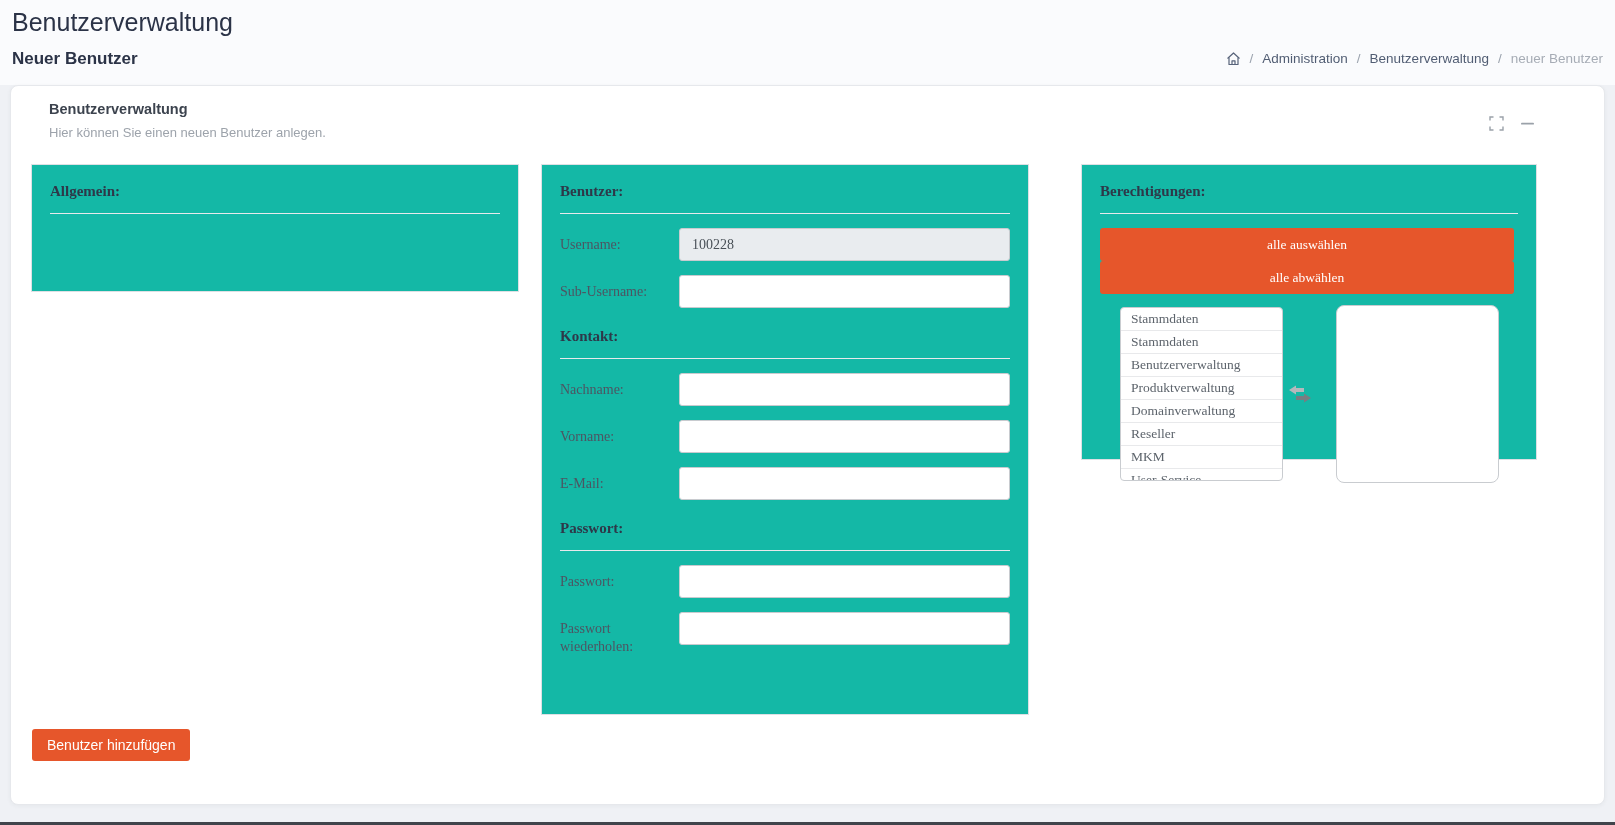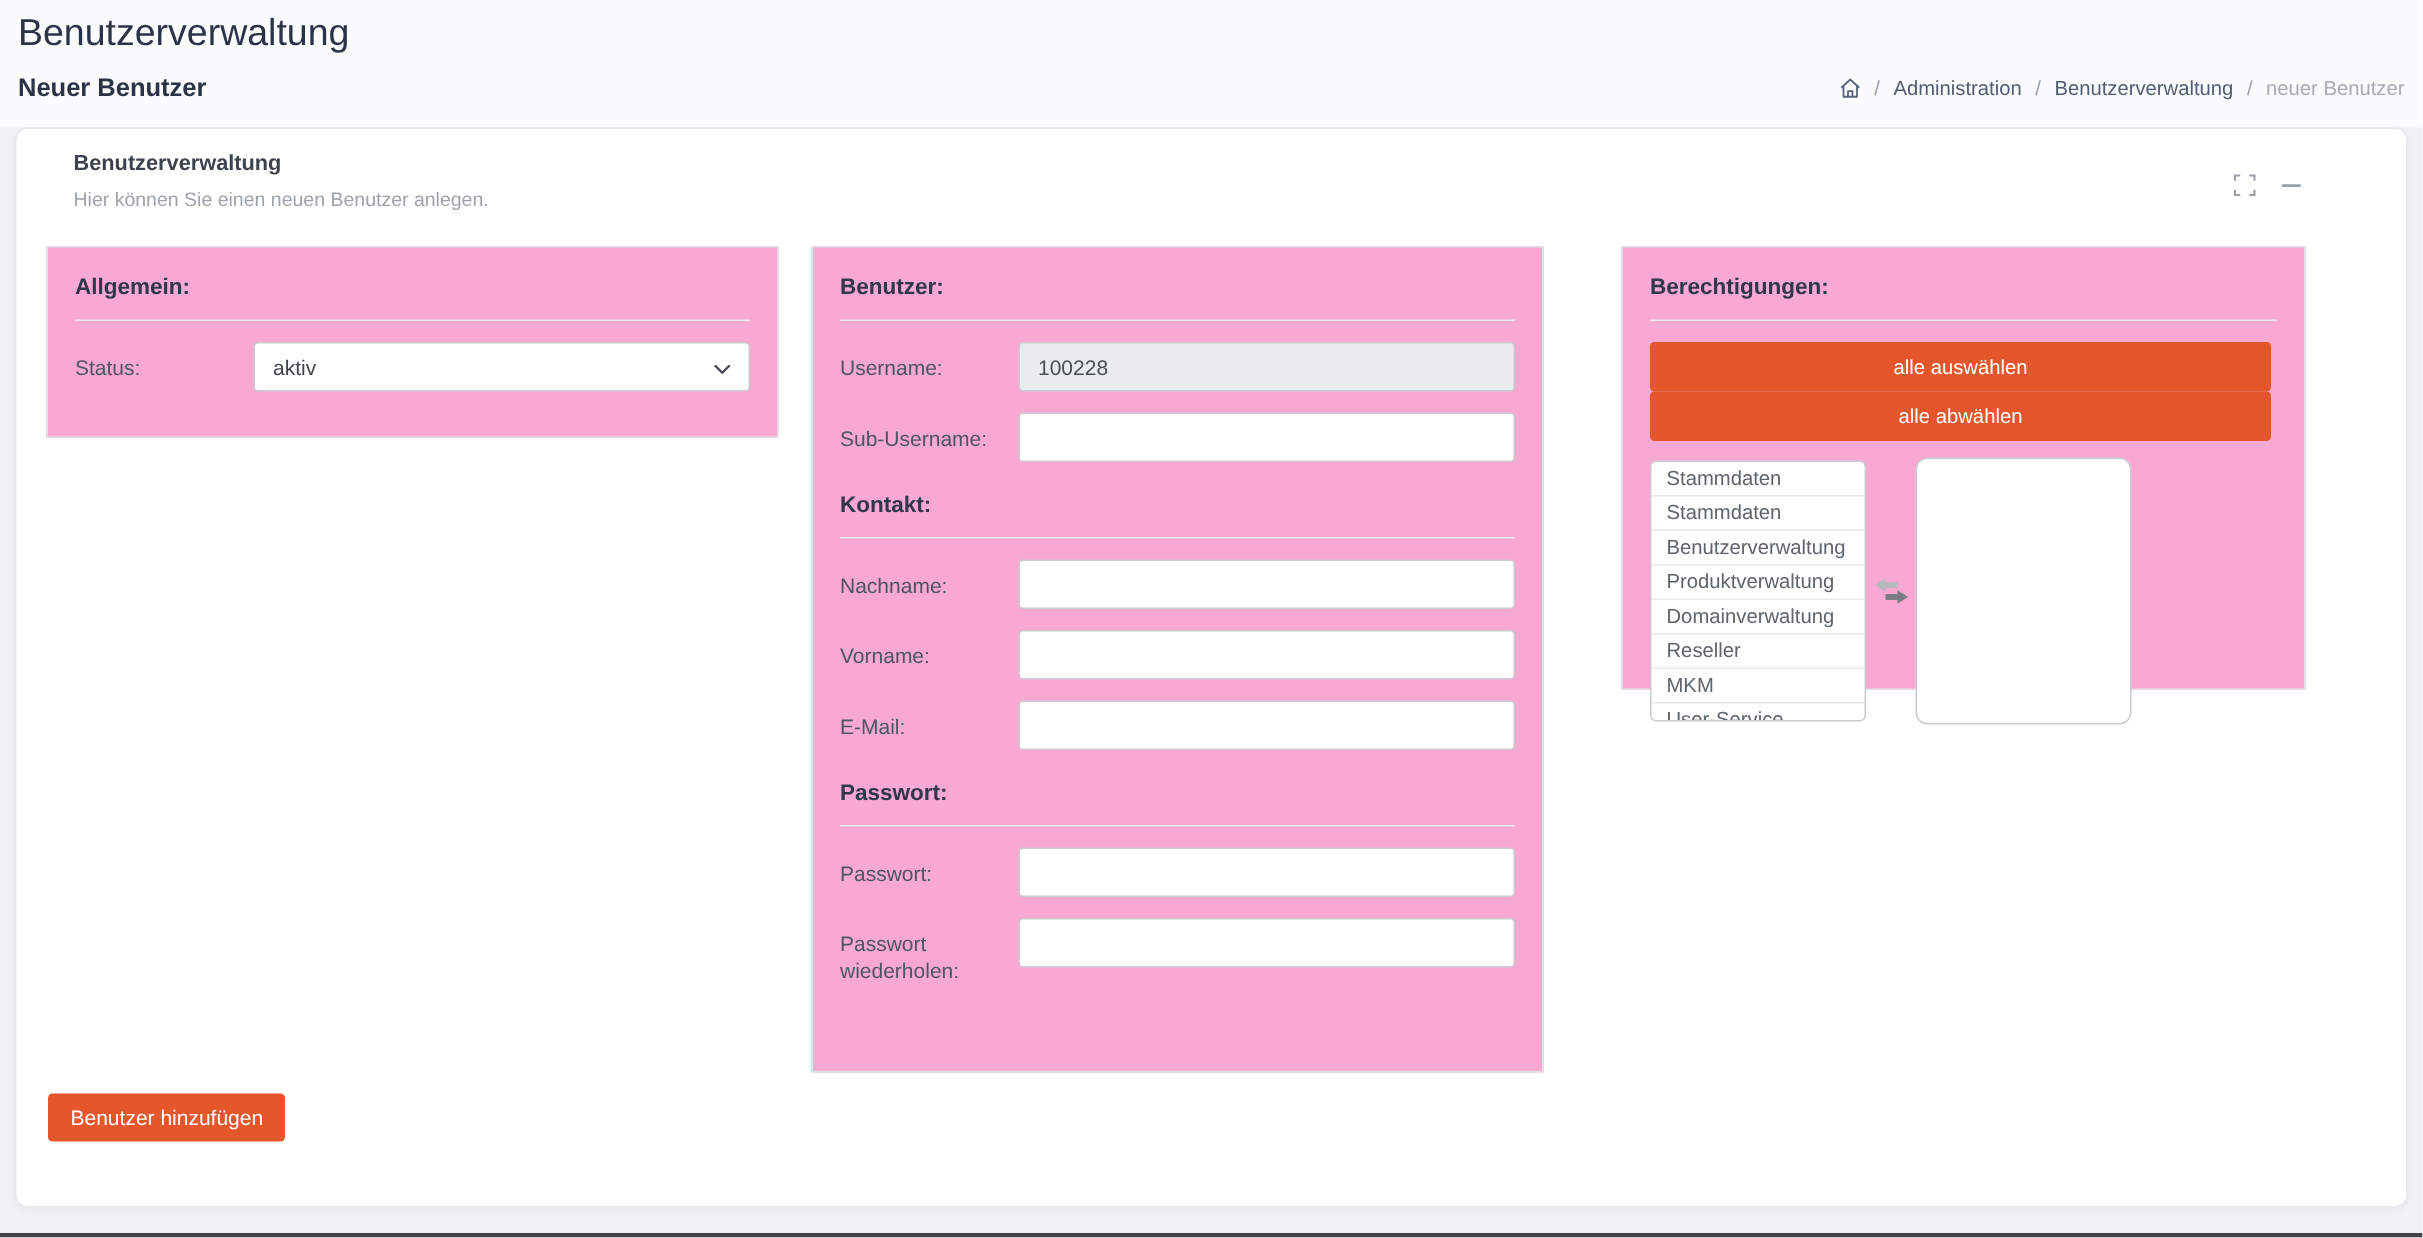--- a/index.html
+++ b/index.html
@@ -30,21 +30,21 @@
     box-shadow:0 1px 4px rgba(40,50,60,.05);
     position:relative;
   }
   .card-head { display:flex; justify-content:space-between; padding:15px 70px 0 38px; }
   .card-title { font-size:14.5px; font-weight:700; color:#3c434e; margin-bottom:8px; }
   .card-sub { font-size:13px; color:#9da3ab; }
   .card-actions { display:flex; gap:17px; padding-top:5px; }
   .card-actions span { cursor:pointer; display:flex; align-items:center; }
   
   .panels { display:flex; align-items:flex-start; padding:0 20px; margin-top:24px; }
-  .panel { background:#f9a8d4; border:1px solid #dee0e4; padding:16px 18px; }
+  .panel { background:#14b8a6; border:1px solid #dee0e4; padding:16px 18px;font-family:Liberation Serif, serif; }
   .p1 { width:488px; height:128px; }
   .p2 { width:488px; height:551px; margin-left:22px; }
   .p3 { width:456px; height:296px; margin-left:52px; }
   .sec-head { font-size:15px; font-weight:700; color:#2e3849; padding-top:2px; }
   .sec-head.mt { margin-top:18px; }
   hr.div { border:none; border-top:1px solid #e8e9ec; margin:13px 0 14px; }
   .frow { display:flex; margin-bottom:14px; }
   .frow label { width:119px; flex:none; font-size:14px; color:#4d5562; padding-top:8px; line-height:18px; }
   .txt {
     width:331px; height:33px; border:1px solid #c8cbcf; border-radius:3px;
@@ -58,22 +58,22 @@
   }
   
   .perm-btns { display:flex; margin-bottom:11px;flex-direction:column; }
   .btn-orange {
     background:#e6562b; color:#fff; border:none; border-radius:3px;
     height:33px; padding:0 15px; font-size:13.5px; font-family:inherit;
     margin-right:4px; cursor:pointer;
   }
   .dual { display:flex; align-items:center; }
   .plist {
-    width:144px; height:174px; border:1px solid #c9ccd0; border-radius:4px;
-    overflow:hidden; background:#fff; cursor:pointer;
+    width:163px; height:174px; border:1px solid #c9ccd0; border-radius:4px;
+    overflow:hidden; background:#fff; cursor:pointer;margin-left:20px;
   }
   .plist.right { height:178px; border-radius:8px; }
   .perm-item {
     height:23px; line-height:22px; padding:0 10px;
     border-bottom:1px solid #e8e9eb; font-size:13.5px; color:#5d646c;
     white-space:nowrap;
   }
   .swap { width:33px; display:flex; justify-content:center; align-items:center; }
   
   .submit {
@@ -126,31 +126,20 @@
           </svg>
       </span>
     </div>
   </div>
 
   <div class="panels">
 
     <div class="panel p1">
       <div class="sec-head">Allgemein:</div>
       <hr class="div">
-      <div class="frow">
-        <label>Status:</label>
-        <div class="select">
-          <span>aktiv</span>
-          <span>
-            <svg width="11" height="7" viewBox="0 0 11 7">
-                <path d="M1 1l4.5 4.5L10 1" fill="none" stroke="#454b54" stroke-width="1.6" stroke-linecap="round" stroke-linejoin="round"></path>
-              </svg>
-          </span>
-        </div>
-      </div>
     </div>
 
     <div class="panel p2">
       <div class="sec-head">Benutzer:</div>
       <hr class="div">
       <div class="frow">
         <label>Username:</label>
         <input class="txt" type="text" disabled="" value="100228" style="">
       </div>
       <div class="frow">

